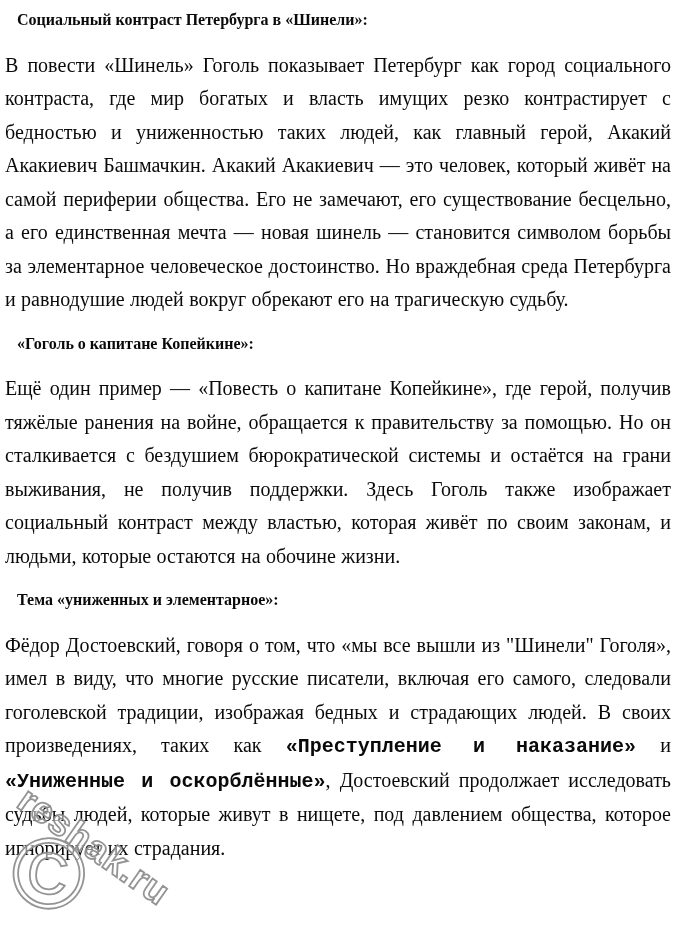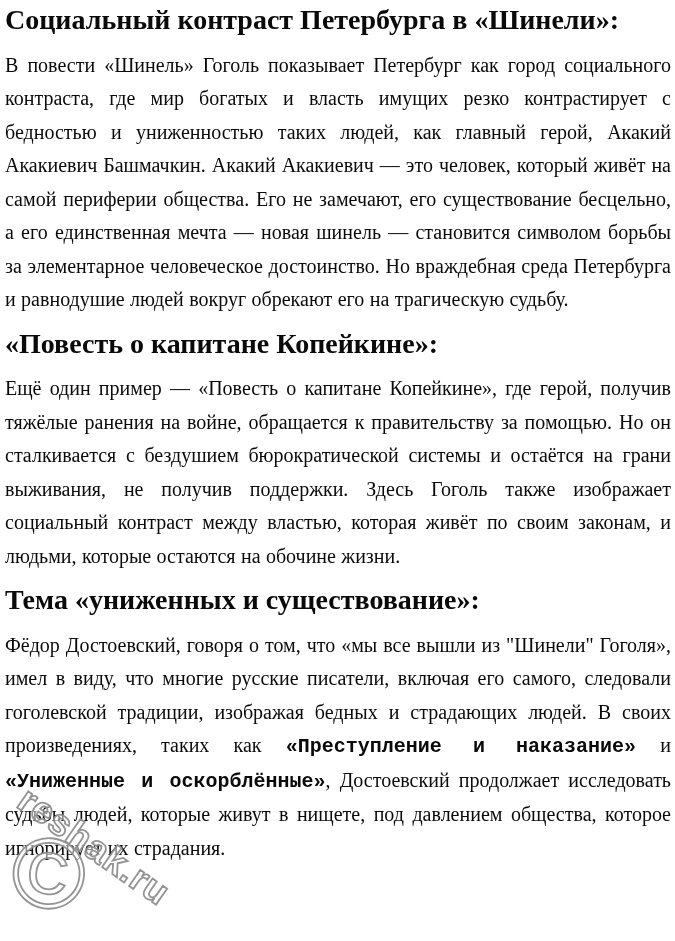--- a/index.html
+++ b/index.html
@@ -19,25 +19,25 @@
   }
   .para {
     font-size: 20px;
     line-height: 33.5px;
     text-align: justify;
     text-align-last: left;
     margin: 0 0 10px 0;
     word-spacing: 0.02em;
   }
   .heading {
-    font-size: 28px;
+    font-size: 16px;
     line-height: 33.5px;
     font-weight: bold;
     text-align: left;
-    margin: 2px 0 12px 0;
+    margin: 2px 0 12px 12px;
   }
   .b { font-weight: bold; font-family: Liberation Mono, monospace; }
 
   .watermark {
     position: absolute;
     left: 8px;
     top: 765px;
     width: 240px;
     height: 176px;
     pointer-events: none;
@@ -72,25 +72,25 @@
 </head>
 <body>
 
 <div class="page">
 
 
   <h2 class="heading">Социальный контраст Петербурга в «Шинели»:</h2>
 
   <p class="para">В повести «Шинель» Гоголь показывает Петербург как город социального контраста, где мир богатых и власть имущих резко контрастирует с бедностью и униженностью таких людей, как главный герой, Акакий Акакиевич Башмачкин. Акакий Акакиевич — это человек, который живёт на самой периферии общества. Его не замечают, его существование бесцельно, а его единственная мечта — новая шинель — становится символом борьбы за элементарное человеческое достоинство. Но враждебная среда Петербурга и равнодушие людей вокруг обрекают его на трагическую судьбу.</p>
 
-  <h2 class="heading">«Повесть о капитане Копейкине»:</h2>
+  <h2 class="heading">«Гоголь о капитане Копейкине»:</h2>
 
   <p class="para">Ещё один пример — «Повесть о капитане Копейкине», где герой, получив тяжёлые ранения на войне, обращается к правительству за помощью. Но он сталкивается с бездушием бюрократической системы и остаётся на грани выживания, не получив поддержки. Здесь Гоголь также изображает социальный контраст между властью, которая живёт по своим законам, и людьми, которые остаются на обочине жизни.</p>
 
-  <h2 class="heading">Тема «униженных и существование»:</h2>
+  <h2 class="heading">Тема «униженных и элементарное»:</h2>
 
   <p class="para"><span>Фёдор Достоевский, говоря о том, что «мы все вышли из "Шинели" Гоголя», имел в виду, что многие русские писатели, включая его самого, следовали гоголевской традиции, изображая бедных и страдающих людей. В своих произведениях, таких как </span><span class="b">«Преступление и наказание»</span><span> и </span><span class="b">«Униженные и оскорблённые»</span><span>, Достоевский продолжает исследовать судьбы людей, которые живут в нищете, под давлением общества, которое игнорирует их страдания.</span></p>
 
 </div>
 
 <div class="watermark">
   <span class="wm-text">reshak.ru</span>
   <span class="wm-copy">©</span>
 </div>
 

